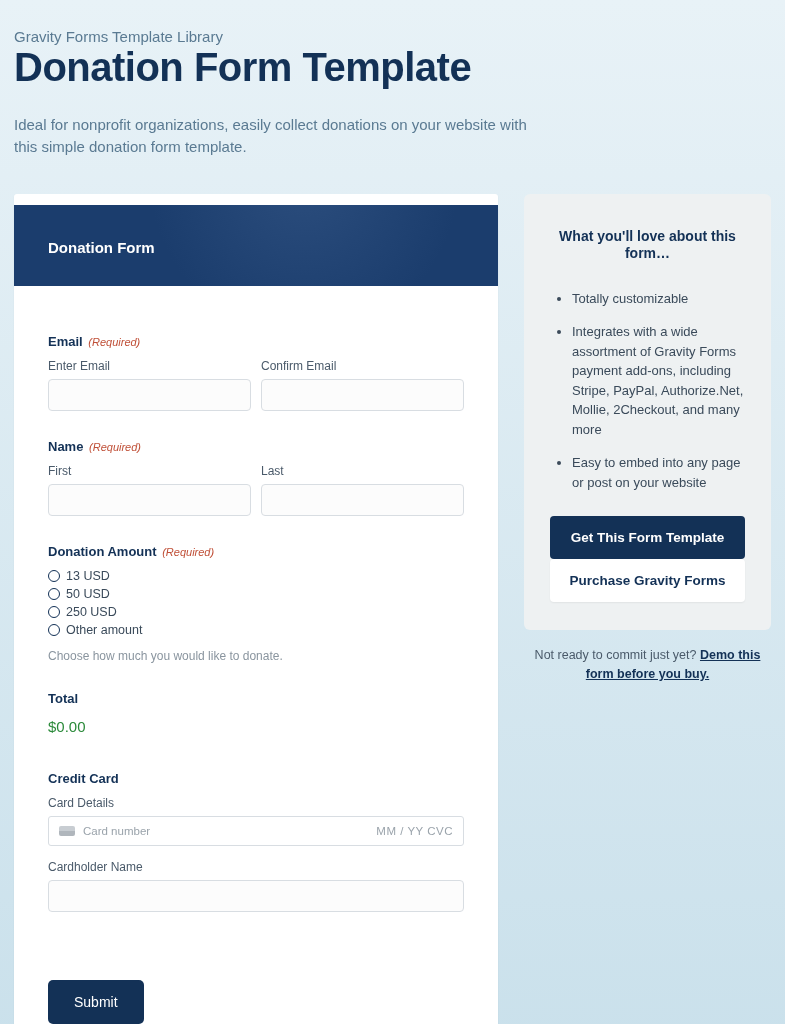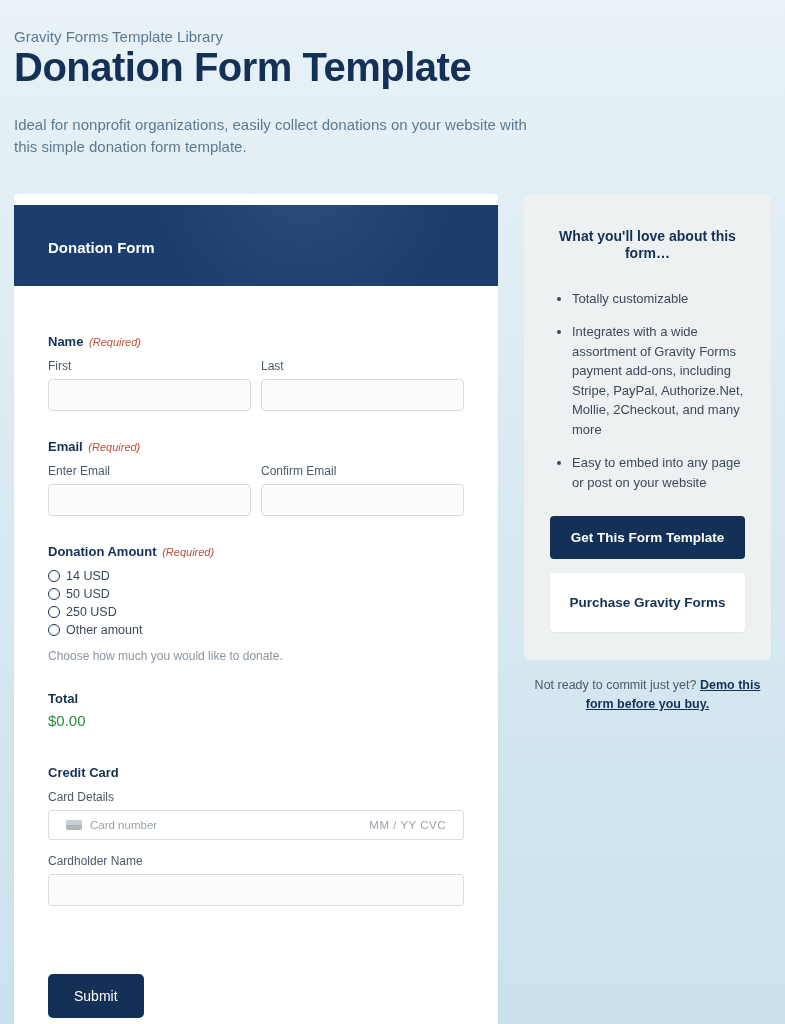--- a/index.html
+++ b/index.html
@@ -102,35 +102,35 @@
   }
   .hint {
     font-size: 12px;
     color: #8a959f;
     margin-top: 12px;
   }
   .total-label {
     font-size: 13px;
     font-weight: 700;
     color: #133156;
-    margin-bottom: 6px;
+    margin-bottom: 12px;
   }
   .total-value {
     font-size: 15px;
     color: #2b8a3a;
     font-weight: 400;
     margin-bottom: 36px;
   }
   .cc-box {
     border: 1px solid #d8dde2;
     border-radius: 3px;
     height: 30px;
     display: flex;
     align-items: center;
-    padding: 0 17px;
+    padding: 0 10px;
     font-size: 11.5px;
     color: #9aa3ab;
     background: #fff;
     margin-bottom: 14px;
   }
   .cc-box .cc-icon {
     width: 16px; height: 10px;
     background: linear-gradient(#c8cdd2 50%, #b0b6bc 50%);
     border-radius: 2px;
     margin-right: 8px;
@@ -186,24 +186,23 @@
     cursor: pointer;
   }
   .btn-secondary {
     display: block;
     width: 100%;
     background: #ffffff;
     color: #133156;
     text-align: center;
     border: none;
     border-radius: 4px;
-    padding: 22px 0;
+    padding: 14px 0;
     font-size: 13.5px;
     font-weight: 600;
-    margin-top: 14px;
     cursor: pointer;
     box-shadow: 0 1px 2px rgba(0,0,0,0.06);
   }
   .demo-line {
     text-align: center;
     font-size: 12.5px;
     color: #4a5a6a;
     margin-top: 16px;
     line-height: 1.5;
   }
@@ -222,63 +221,63 @@
 
 <div class="columns">
 
   <div class="form-panel">
     <div class="form-header">Donation Form</div>
     <div class="form-body">
 
       
       <div class="field-group">
         <div class="field-label">
+          <span>Email</span>
+          <span class="required">(Required)</span>
+        </div>
+        <div class="row2">
+          <div class="col">
+            <span class="sublabel">Enter Email</span>
+            <input class="text-input" style="">
+          </div>
+          <div class="col">
+            <span class="sublabel">Confirm Email</span>
+            <input class="text-input" style="">
+          </div>
+        </div>
+      </div>
+
+      
+      <div class="field-group">
+        <div class="field-label">
           <span>Name</span>
           <span class="required">(Required)</span>
         </div>
         <div class="row2">
           <div class="col">
             <span class="sublabel">First</span>
             <input class="text-input" style="">
           </div>
           <div class="col">
             <span class="sublabel">Last</span>
             <input class="text-input" style="">
           </div>
         </div>
       </div>
 
       
       <div class="field-group">
         <div class="field-label">
-          <span>Email</span>
-          <span class="required">(Required)</span>
-        </div>
-        <div class="row2">
-          <div class="col">
-            <span class="sublabel">Enter Email</span>
-            <input class="text-input" style="">
-          </div>
-          <div class="col">
-            <span class="sublabel">Confirm Email</span>
-            <input class="text-input" style="">
-          </div>
-        </div>
-      </div>
-
-      
-      <div class="field-group">
-        <div class="field-label">
           <span>Donation Amount</span>
           <span class="required">(Required)</span>
         </div>
         <div class="radio-list">
           <div class="radio-item">
             <span class="radio-circle"></span>
-            <span>14 USD</span>
+            <span>13 USD</span>
           </div>
           <div class="radio-item">
             <span class="radio-circle"></span>
             <span>50 USD</span>
           </div>
           <div class="radio-item">
             <span class="radio-circle"></span>
             <span>250 USD</span>
           </div>
           <div class="radio-item">

